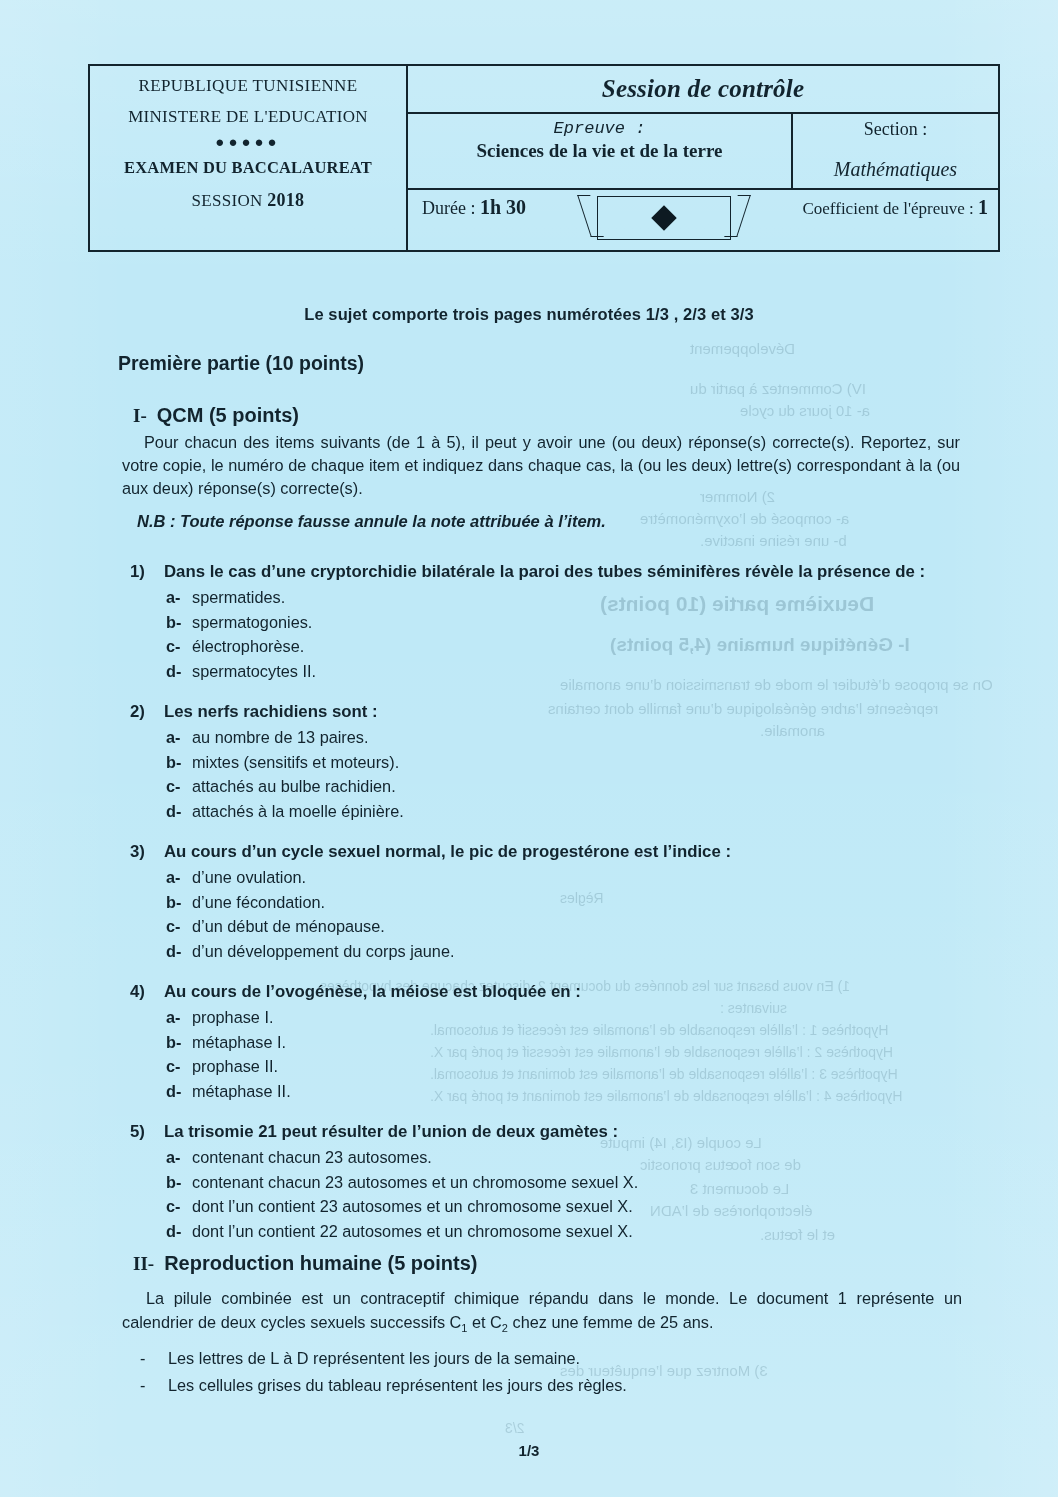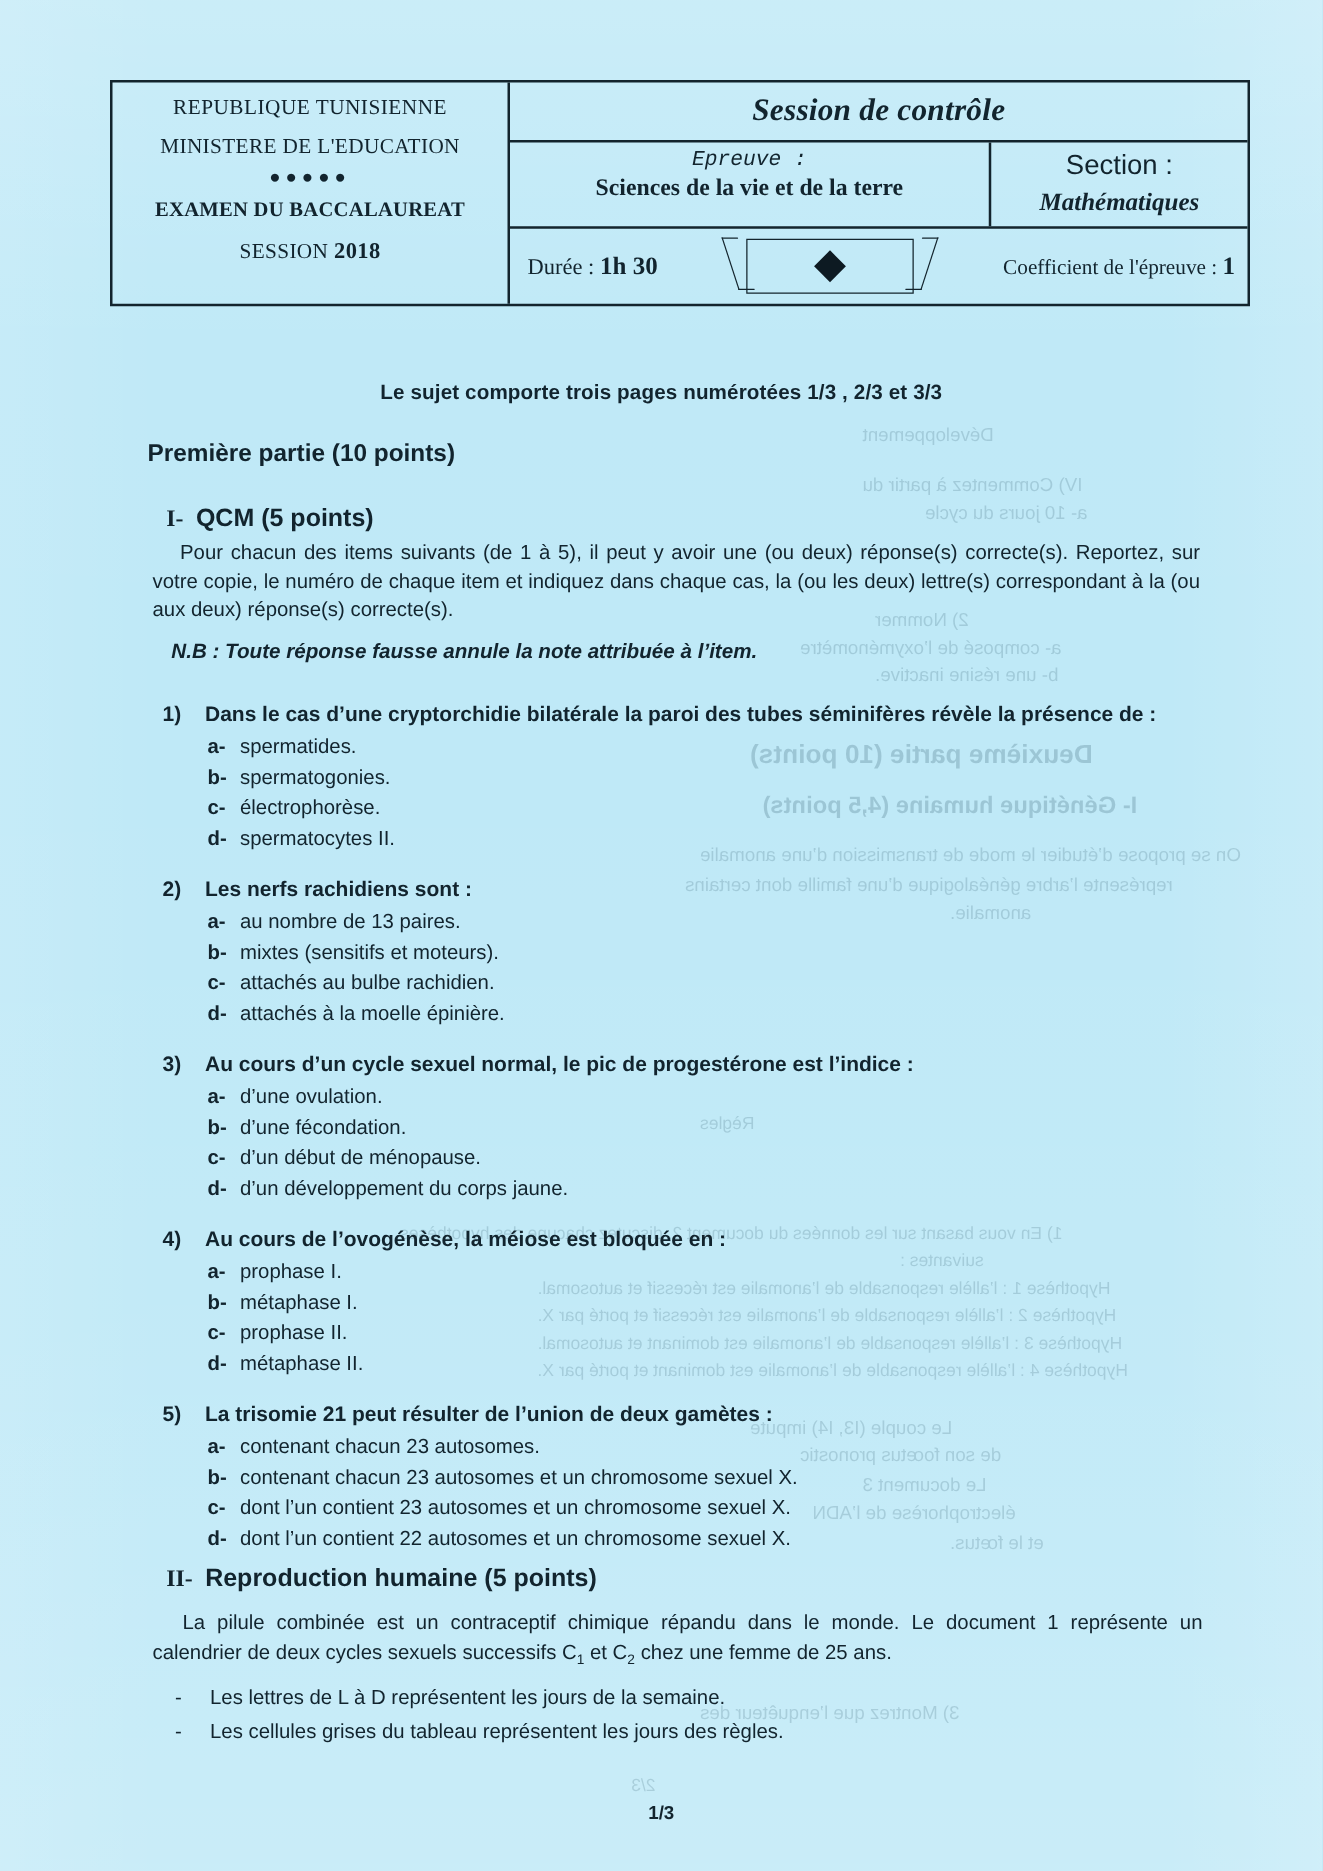--- a/index.html
+++ b/index.html
@@ -132,33 +132,33 @@
     font-size: 19px;
     margin-top: 2px;
   }
   .hdr-section {
     width: 205px;
     text-align: center;
     padding: 5px 4px 7px 4px;
     box-sizing: border-box;
   }
   .hdr-section .lab {
-    font-family: Liberation Sans, sans-serif;
-    font-size: 22px;
+    font-family: Liberation Serif, serif;
+    font-size: 18px;
   }
   .hdr-section .val {
     font-family: "Liberation Serif", serif;
     font-style: italic;
-    font-weight: bold;
+    font-weight: normal;
     font-size: 20px;
-    margin-top: 6px;
+    margin-top: 18px;
   }
   .hdr-row3 {
     display: flex;
-    align-items: center;
+    align-items: flex-start;
     padding: 6px 10px 6px 14px;
     min-height: 48px;
     gap: 36px;
   }
   .hdr-duree {
     font-family: "Liberation Serif", serif;
     font-size: 18px;
     white-space: nowrap;
   }
   .hdr-duree b { font-size: 20px; }

